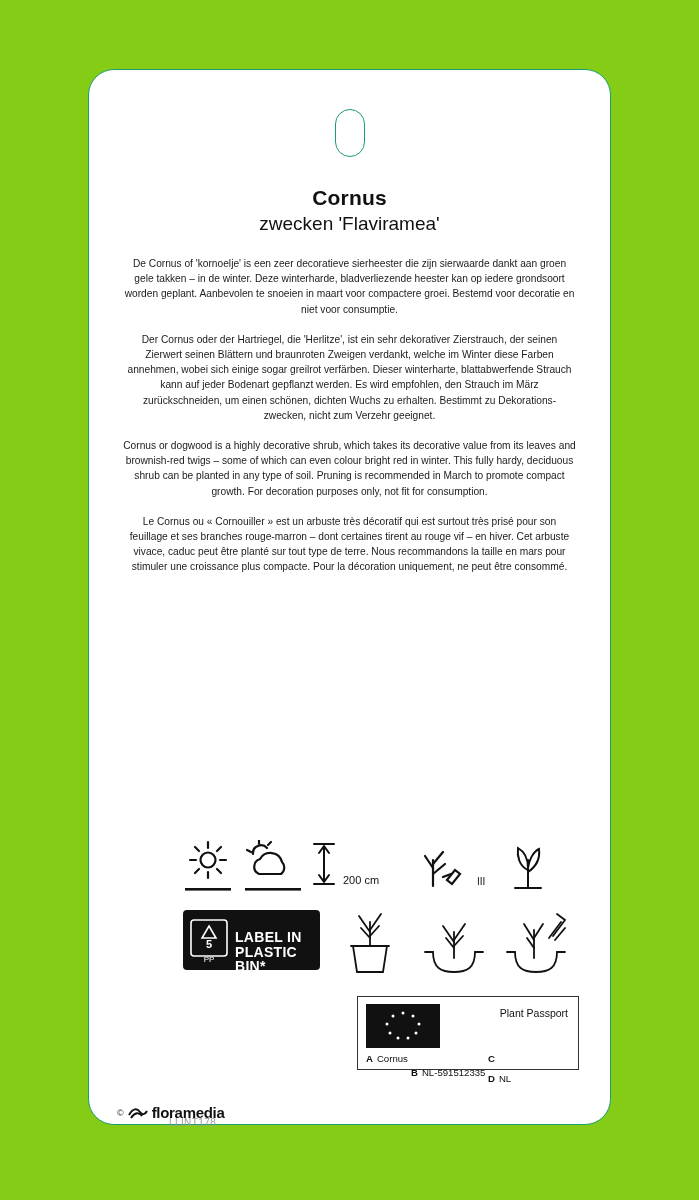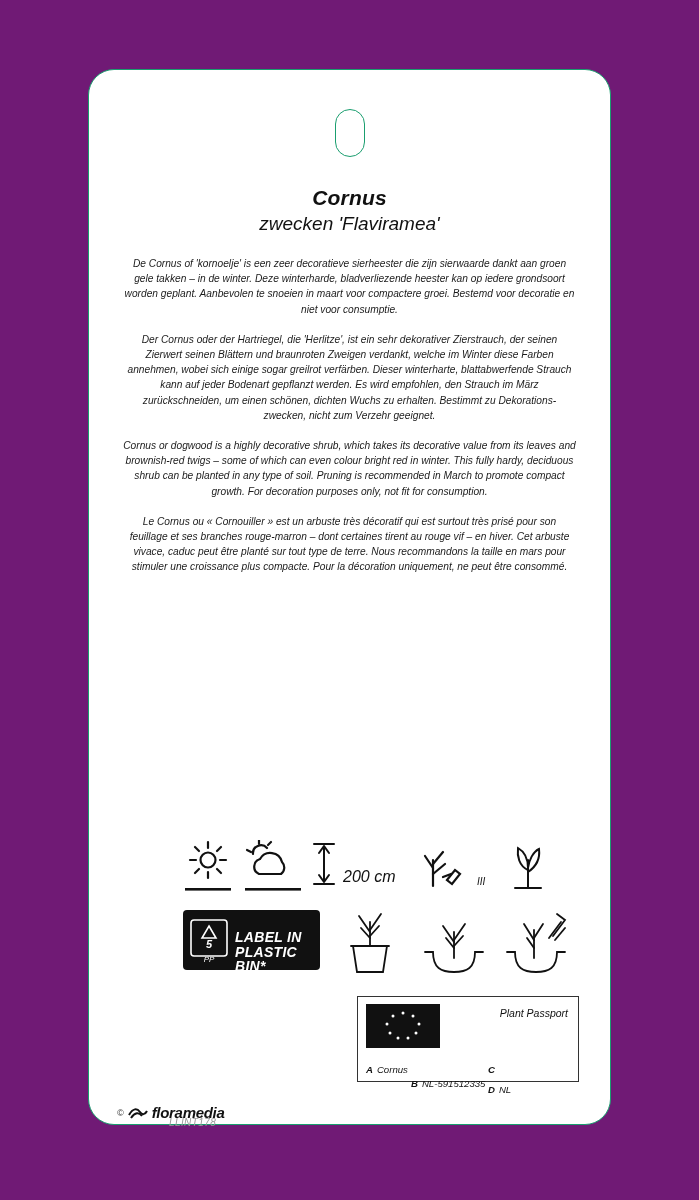--- a/index.html
+++ b/index.html
@@ -6,22 +6,21 @@
   html, body {
     width: 699px;
     height: 1200px;
     background: #ffffff;
     font-family: "Liberation Sans", sans-serif;
   }
   .page {
     position: relative;
     width: 699px;
     height: 1200px;
-    background: #701a75;
-    font-style: italic;
+    background: #84cc16;
   }
   .label-card {
     position: absolute;
     left: 88px;
     top: 69px;
     width: 523px;
     height: 1056px;
     border: 1.5px solid #1a9e6f;
     border-radius: 26px;
     background: #ffffff;
@@ -71,21 +70,21 @@
     position: absolute;
     left: 0; right: 0;
     top: 760px;
     height: 62px;
   }
   .icon-row .ic { position: absolute; bottom: 0; }
   .height-val {
     position: absolute;
     left: 254px;
     bottom: 6px;
-    font-size: 16px;
+    font-size: 11px;
     color: #111;
     font-weight: 500;
   }
   .roman {
     position: absolute;
     left: 388px;
     bottom: 5px;
     font-size: 10px;
     color: #111;
   }
@@ -122,37 +121,37 @@
     letter-spacing: .3px;
     margin-top: 24px;
   }
   .plant-ic { position: absolute; top: -4px; }
   
   .passport {
     position: absolute;
     left: 268px;
     top: 926px;
     width: 222px;
-    height: 86px;
+    height: 74px;
     border: 1px solid #333;
     background: #fff;
   }
   .pp-flag {
     position: absolute;
     left: 8px; top: 7px;
     width: 74px; height: 44px;
     background: #111;
   }
   .pp-title {
     position: absolute;
     right: 10px; top: 10px;
     font-size: 10.5px;
     color: #111;
   }
-  .pp-line { position: absolute; font-size: 9.6px; color: #111; margin-top: 11px; }
+  .pp-line { position: absolute; font-size: 9.6px; color: #111; }
   .pp-a { left: 8px; top: 56px; }
   .pp-b { left: 8px; top: 70px; padding-left: 45px; }
   .pp-c { left: 130px; top: 56px; }
   .pp-d { left: 130px; top: 76px; }
   .pp-key { font-weight: bold; margin-right: 4px; }
   .code {
     position: absolute;
     left: 32px;
     top: 1047px;
     font-size: 10px;

